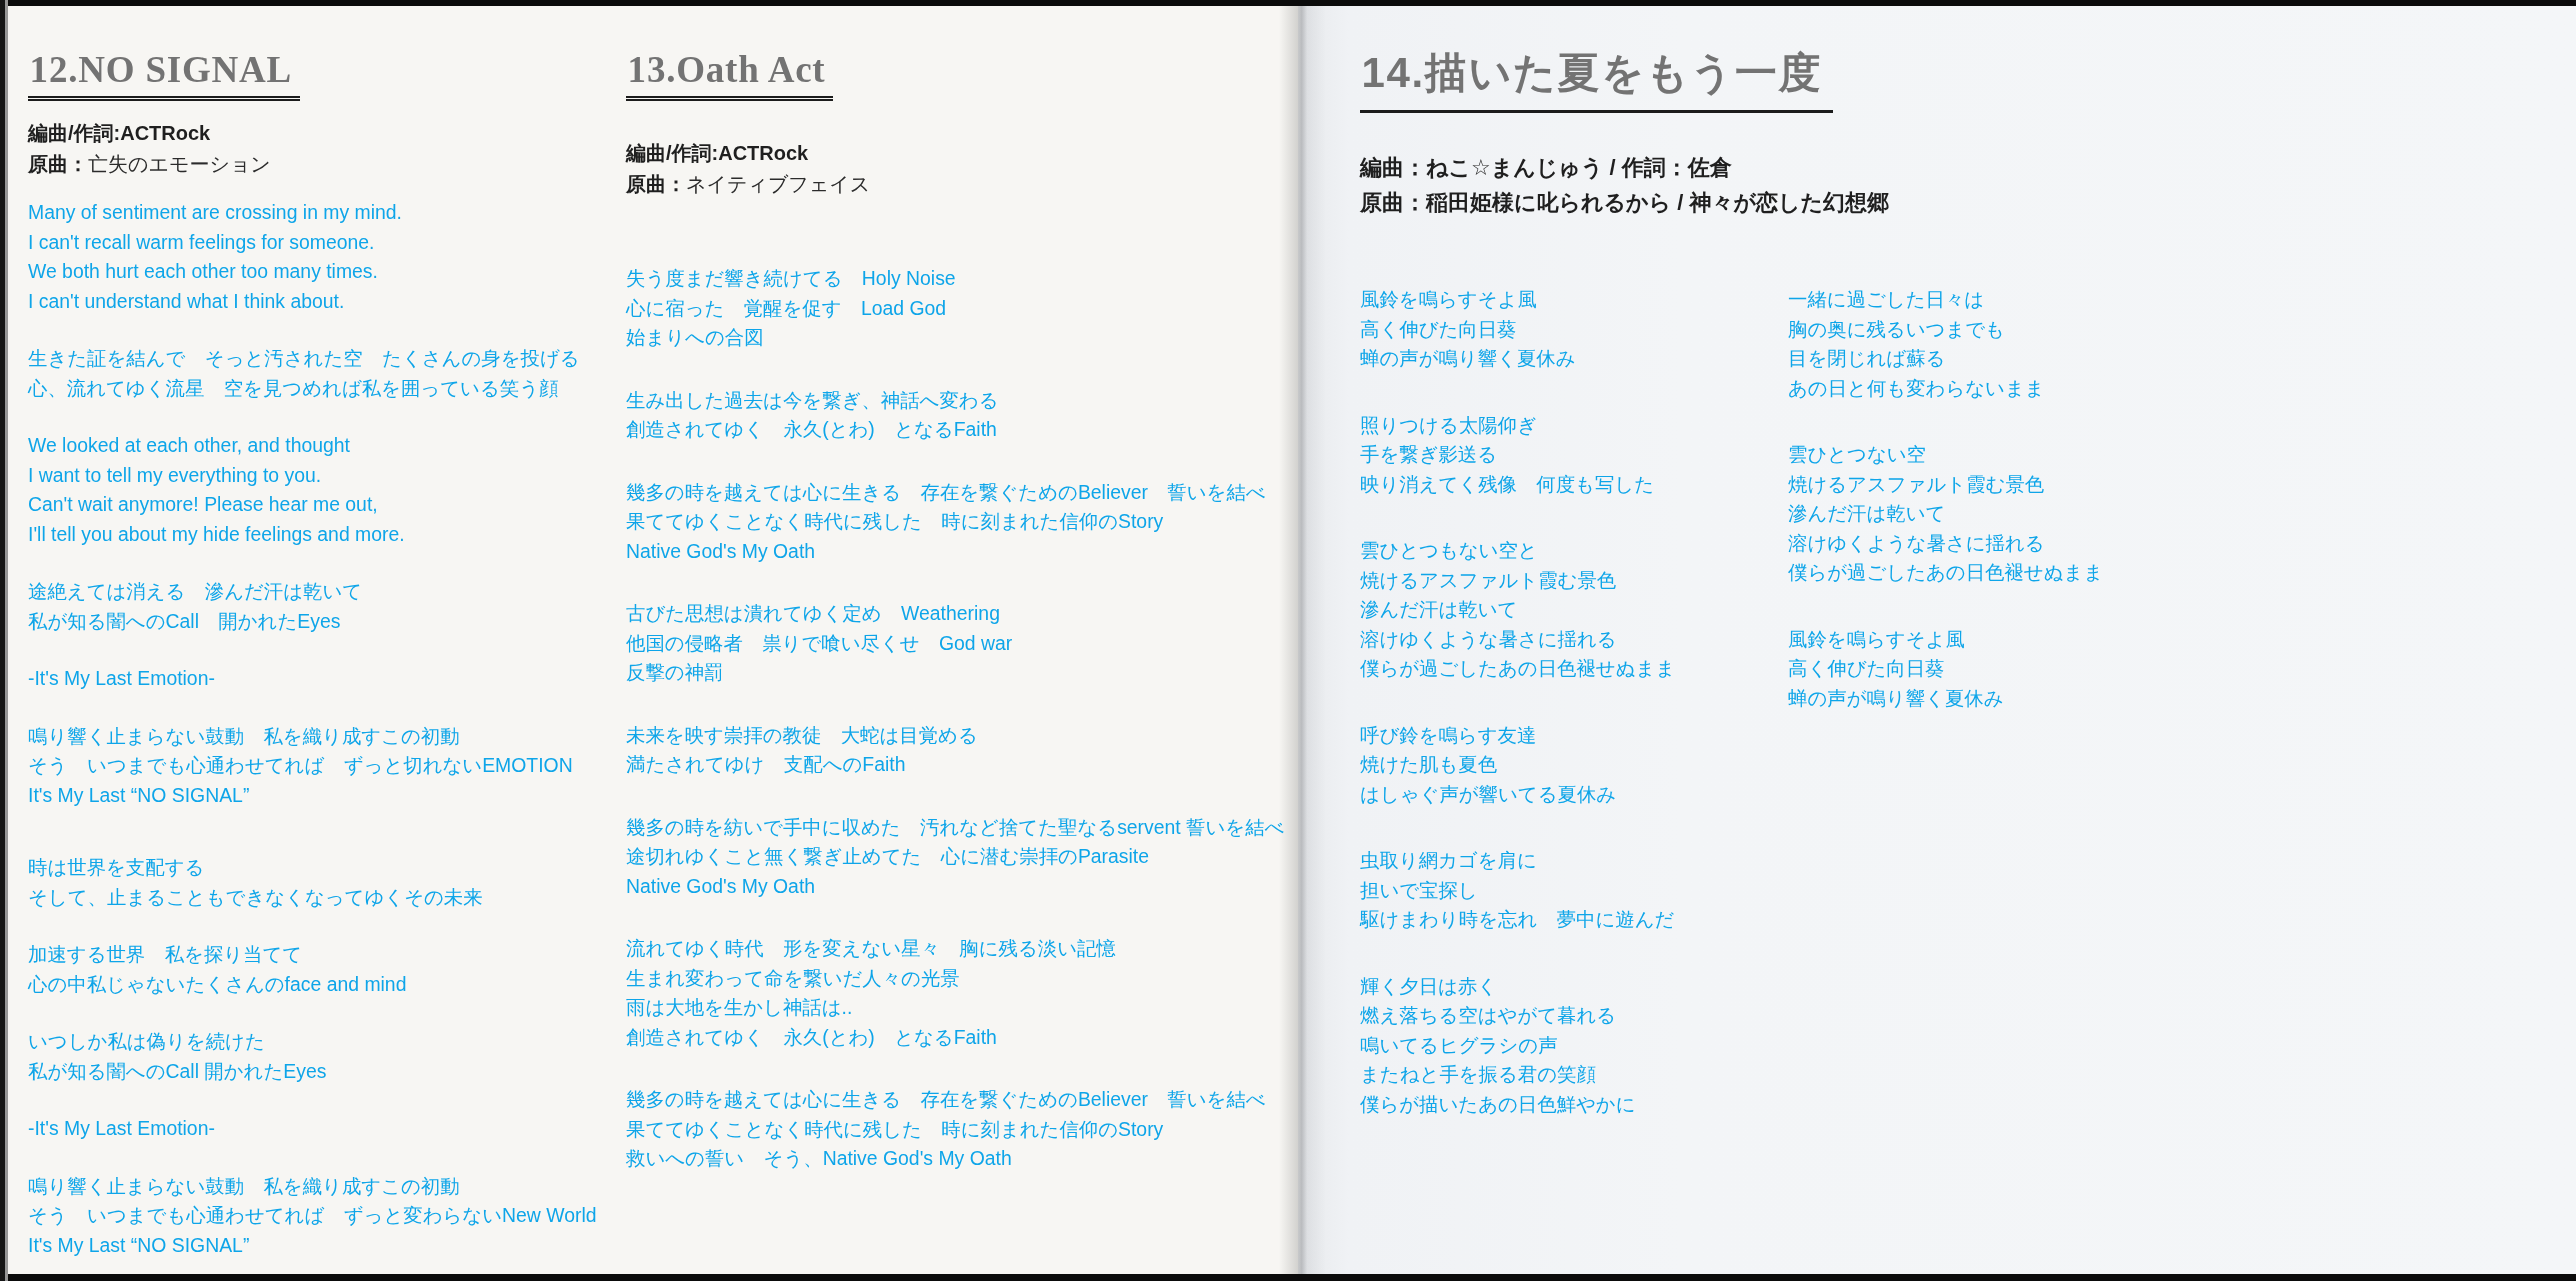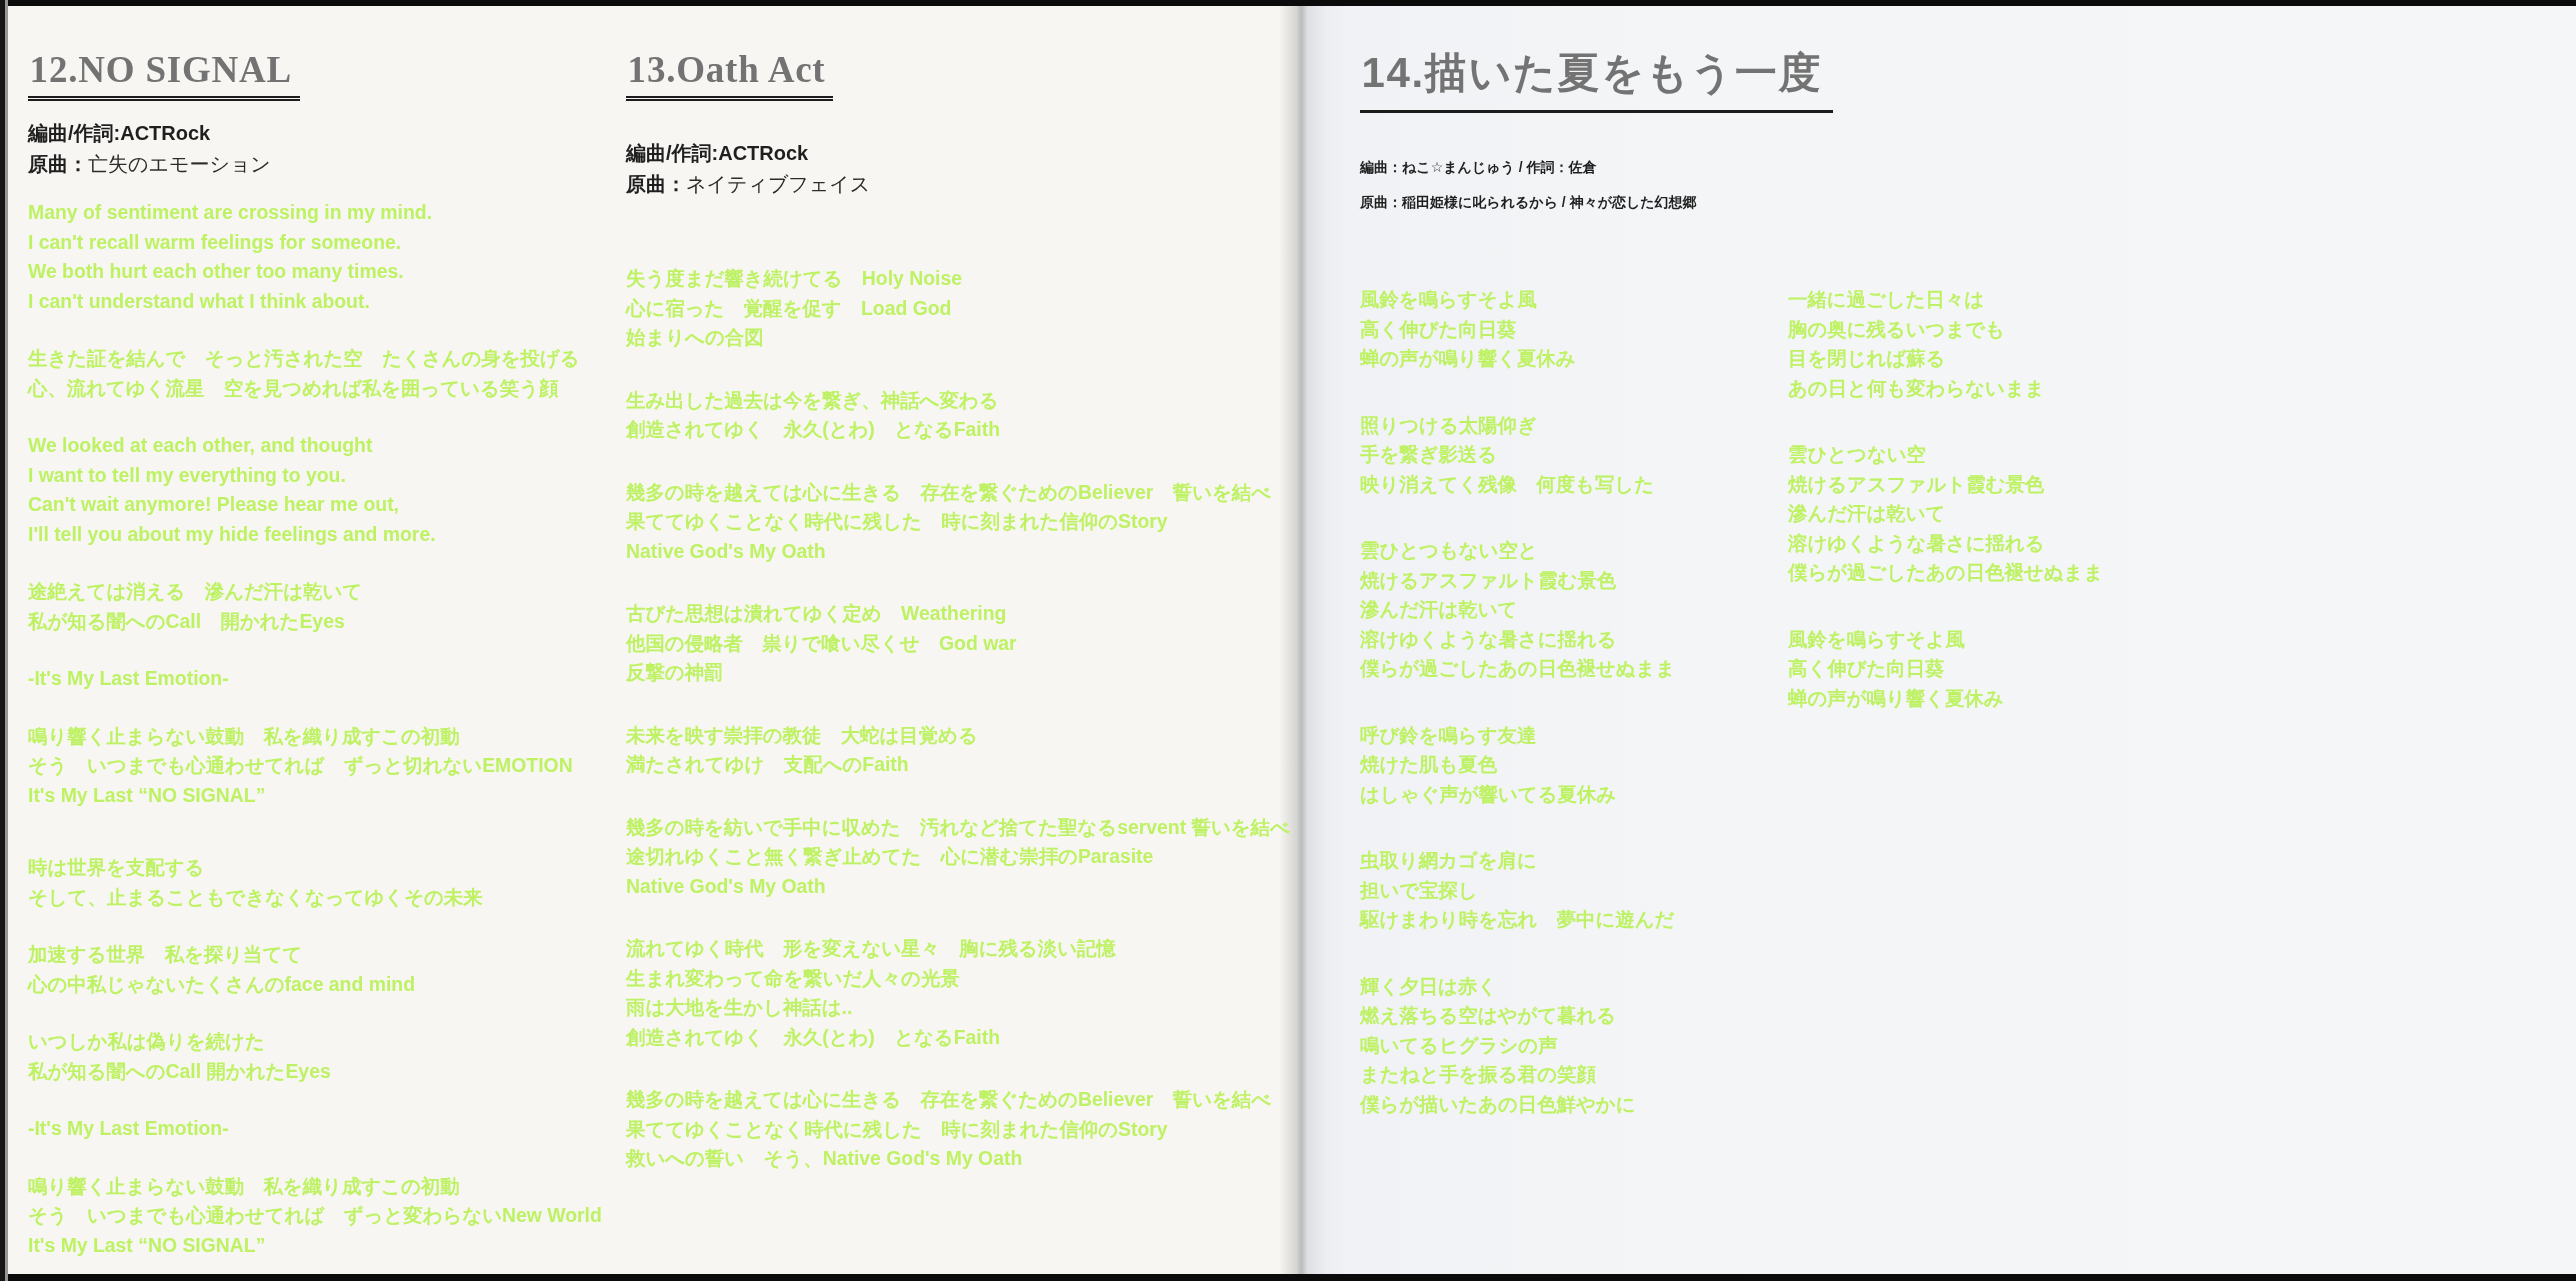--- a/index.html
+++ b/index.html
@@ -19,22 +19,22 @@
   
   .song{position:absolute;z-index:3;}
   .title{display:inline-block;margin:0;color:#737373;}
   .title-serif{font-family:"Liberation Serif","DejaVu Serif",serif;font-weight:bold;font-size:37px;
                letter-spacing:0.8px;padding:0 7.8px 5.4px 1.6px;border-bottom:5.4px double #1c1c1c;}
   .title-gothic{font-family:"Liberation Sans","DejaVu Sans",sans-serif;font-weight:bold;font-size:42px;
                 letter-spacing:1.6px;padding:0 11px 9.3px 1.6px;border-bottom:3.9px solid #1c1c1c;}
   .credits{font-size:20px;line-height:31px;}
   .credits .b{font-weight:bold;}
   .credits .n{font-weight:normal;color:#2b2b2b;}
-  .song14 .credits{font-size:14px;line-height:35px;}
-  .lyrics{font-size:19.4px;font-weight:700;color:#bef264;}
+  .song14 .credits{font-size:22px;line-height:35px;}
+  .lyrics{font-size:19.4px;font-weight:400;color:#0ea5e9;}
   .stanza{margin:0 0 28px 0;}
   .line{line-height:29.5px;white-space:pre;}
   .gap-xl{margin-top:43px;}
   #song12 .lyrics{margin-top:18.7px;}
   #song12 .credits{margin-top:16.3px;}
   #song13 .credits{margin-top:37px;}
   #song13 .lyrics{margin-top:64px;}
   #song13 .stanza{margin-bottom:33px;}
   #song14 .credits{margin-top:37px;}
   .cols{display:flex;margin-top:65px;}

